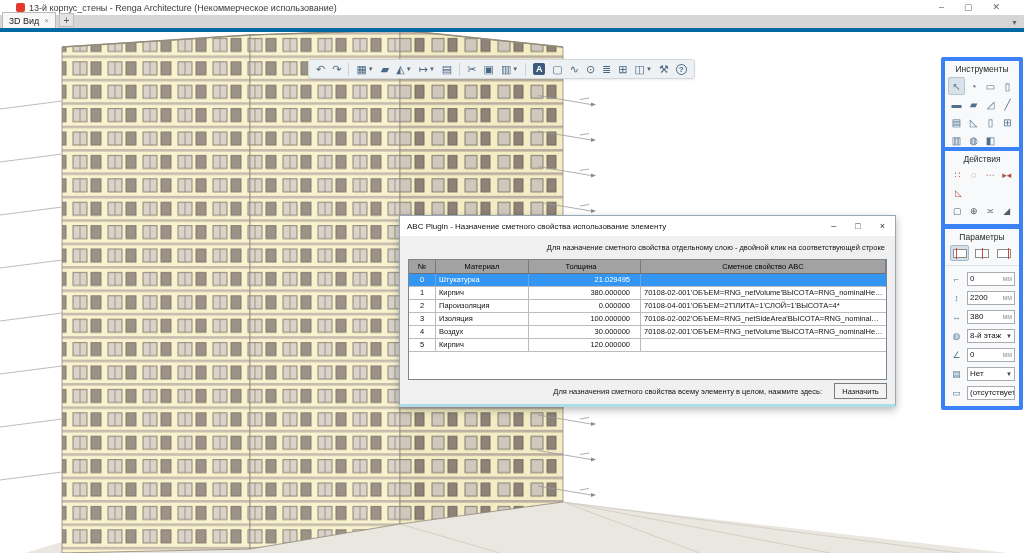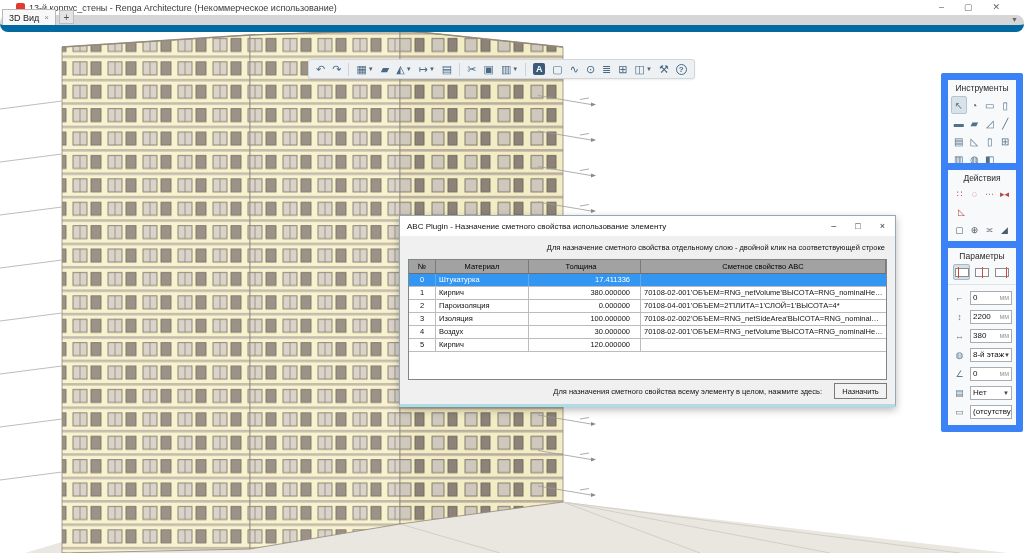--- a/index.html
+++ b/index.html
@@ -6,22 +6,22 @@
   html,body { width:1024px; height:553px; overflow:hidden; background:#fff;
     font-family:"Liberation Sans", sans-serif; position:relative; }
 
   
   .titlebar { height:15px; background:#fff; display:flex; align-items:center;
     padding:0 16px; font-size:9px; color:#3a3a3a; }
   .app-icon { width:9px; height:9px; background:#e23b2e; border-radius:2px; margin-right:4px; flex:0 0 auto;}
   .win-controls { margin-left:auto; display:flex; gap:20px; padding-right:8px; color:#666; font-size:9px; }
   .win-controls span { cursor:default; line-height:15px;}
 
-  .tabbar { height:17px; background:#d6d6d6; border-bottom:7px solid #0369a1;
-    display:flex; align-items:flex-end; padding-left:2px; position:relative;border-radius:8px;}
+  .tabbar { height:17px; background:#d6d6d6; border-bottom:4px solid #0369a1;
+    display:flex; align-items:flex-end; padding-left:2px; position:relative;}
   .tab { background:#f8f8f8; border:1px solid #b9b9b9; border-bottom:none;
     height:16px; display:flex; align-items:center; gap:5px; padding:0 6px; font-size:9px; color:#222;}
   .tab .tab-close { color:#8a8a8a; font-size:8px; }
   .tab-new { width:15px; height:14px; margin-left:3px; background:#e3e3e3; border:1px solid #bdbdbd;
     font-size:10px; color:#555; display:flex; align-items:center; justify-content:center; margin-bottom:1px;}
   .tab-overflow { position:absolute; right:6px; bottom:2px; font-size:7px; color:#666; }
 
   
   #canvas { position:absolute; top:32px; left:0; width:1024px; height:521px; background:#fff; }
   #scene { position:absolute; inset:0; }
@@ -34,21 +34,21 @@
     font-size:11px; color:#4a6884; cursor:default; border-radius:2px;}
   .tbtn .caret { font-size:6px; color:#55606a; }
   .tsep { width:1px; height:13px; background:#ccd2d8; margin:0 3px; }
   .abadge { width:12px; height:12px; background:#3c5a7a; color:#fff; font-size:9px; font-weight:bold;
     text-align:center; line-height:12px; border-radius:2px; }
   .qcircle { width:11px; height:11px; border:1.2px solid #4a6884; border-radius:50%;
     font-size:8px; line-height:9px; text-align:center; color:#4a6884; font-weight:bold; }
 
   
   .panel { position:absolute; right:1px; width:82px; background:#f7f9fa;
-    border:7px solid #3b82f6; border-radius:2px; z-index:5;margin-top:16px; }
+    border:4px solid #3b82f6; border-radius:2px; z-index:5; }
   .panel-title { font-size:8.5px; color:#2b2b2b; text-align:center; padding:3px 0 2px; }
   #panel-tools   { top:25px;  }
   #panel-actions { top:115px; }
   #panel-params  { top:193px; }
   .tool-grid { display:grid; grid-template-columns:repeat(4,1fr); padding:1px 3px 4px; }
   .tool-cell { height:18px; display:flex; align-items:center; justify-content:center;
     font-size:10px; color:#51708c; border-radius:2px; }
   .tool-cell.sel { background:#d9e2e9; border:1px solid #b3c5d2; }
   .act-row { display:flex; padding:1px 5px; gap:2px; }
   .act-cell { width:17px; height:16px; display:flex; align-items:center; justify-content:center; font-size:9px; }
@@ -422,21 +422,21 @@
     <div id="dlg-table">
         <div class="trow hdr">
           <div class="tc c0">№</div>
           <div class="tc c1">Материал</div>
           <div class="tc c2">Толщина</div>
           <div class="tc c3">Сметное свойство ABC</div>
         </div>
         <div class="trow sel">
           <div class="tc c0">0</div>
           <div class="tc c1">Штукатурка</div>
-          <div class="tc c2">17.411336</div>
+          <div class="tc c2">21.029495</div>
           <div class="tc c3"></div>
         </div>
         <div class="trow">
           <div class="tc c0">1</div>
           <div class="tc c1">Кирпич</div>
           <div class="tc c2">380.000000</div>
           <div class="tc c3">70108-02-001'ОБЪЕМ=RNG_netVolume'ВЫСОТА=RNG_nominalHeight'СТЕНА=2*70108-02-001'ОБЪЕМ=RNG_netVolume'...</div>
         </div>
         <div class="trow">
           <div class="tc c0">2</div>

